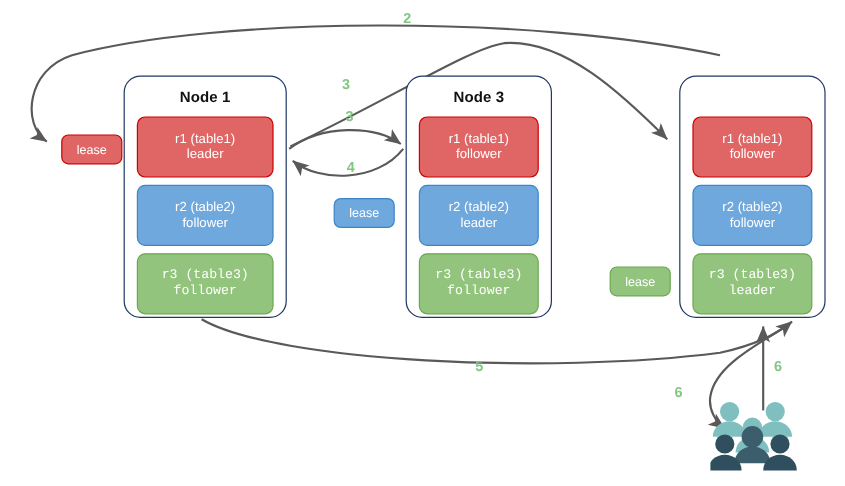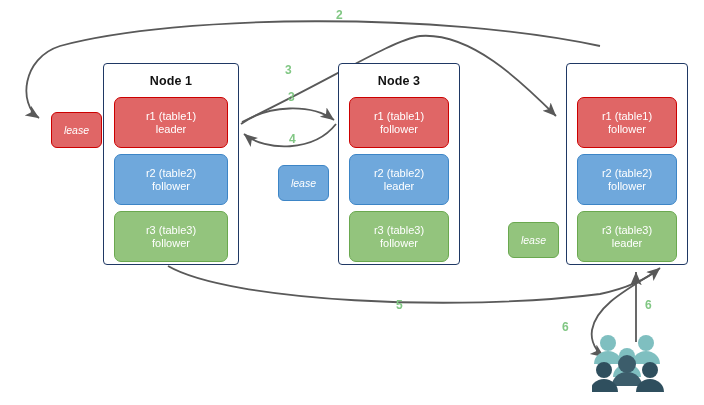--- a/index.html
+++ b/index.html
@@ -10,21 +10,21 @@
     overflow:hidden;
     position:relative;
   }
   #canvas{position:absolute;left:0;top:0;width:704px;height:405px;}
   svg.layer{position:absolute;left:0;top:0;width:704px;height:405px;overflow:visible;}
   svg.edges{z-index:1;}
 
   .node-box{
     position:absolute;
     border:1.6px solid #1f3864;
-    border-radius:4px;
+    border-radius:14px;
     background:#ffffff;
     box-sizing:border-box;
     z-index:2;
   }
   .node-title{
     position:absolute;
     left:0;right:0;top:10px;
     text-align:center;
     font-size:12.5px;
     font-weight:bold;
@@ -44,32 +44,31 @@
     color:#ffffff;
     font-size:11px;
     line-height:13px;
     text-align:center;
   }
   .r-red{background:#e06666;border:1.5px solid #cc0000;}
   .r-blue{background:#6fa8dc;border:1.5px solid #3d85c6;}
   .r-green{background:#93c47d;border:1.5px solid #6aa84f;}
   .r1{top:33px;}
   .r2{top:90px;}
-  .r3{top:147px;}
+  .r3{top:147px;font-family:Liberation Mono, monospace;}
 
   .lease{
     position:absolute;
     border-radius:6px;
     box-sizing:border-box;
     display:flex;align-items:center;justify-content:center;
     color:#ffffff;
     font-size:10.5px;
-    height:36px;
+    height:25px;
     z-index:3;
-    font-style:italic;
   }
   .lease-red{background:#e06666;border:1.5px solid #cc0000;}
   .lease-blue{background:#6fa8dc;border:1.5px solid #3d85c6;}
   .lease-green{background:#93c47d;border:1.5px solid #6aa84f;}
 
   .step-label{
     position:absolute;
     color:#81c784;
     font-size:12px;
     font-weight:bold;

